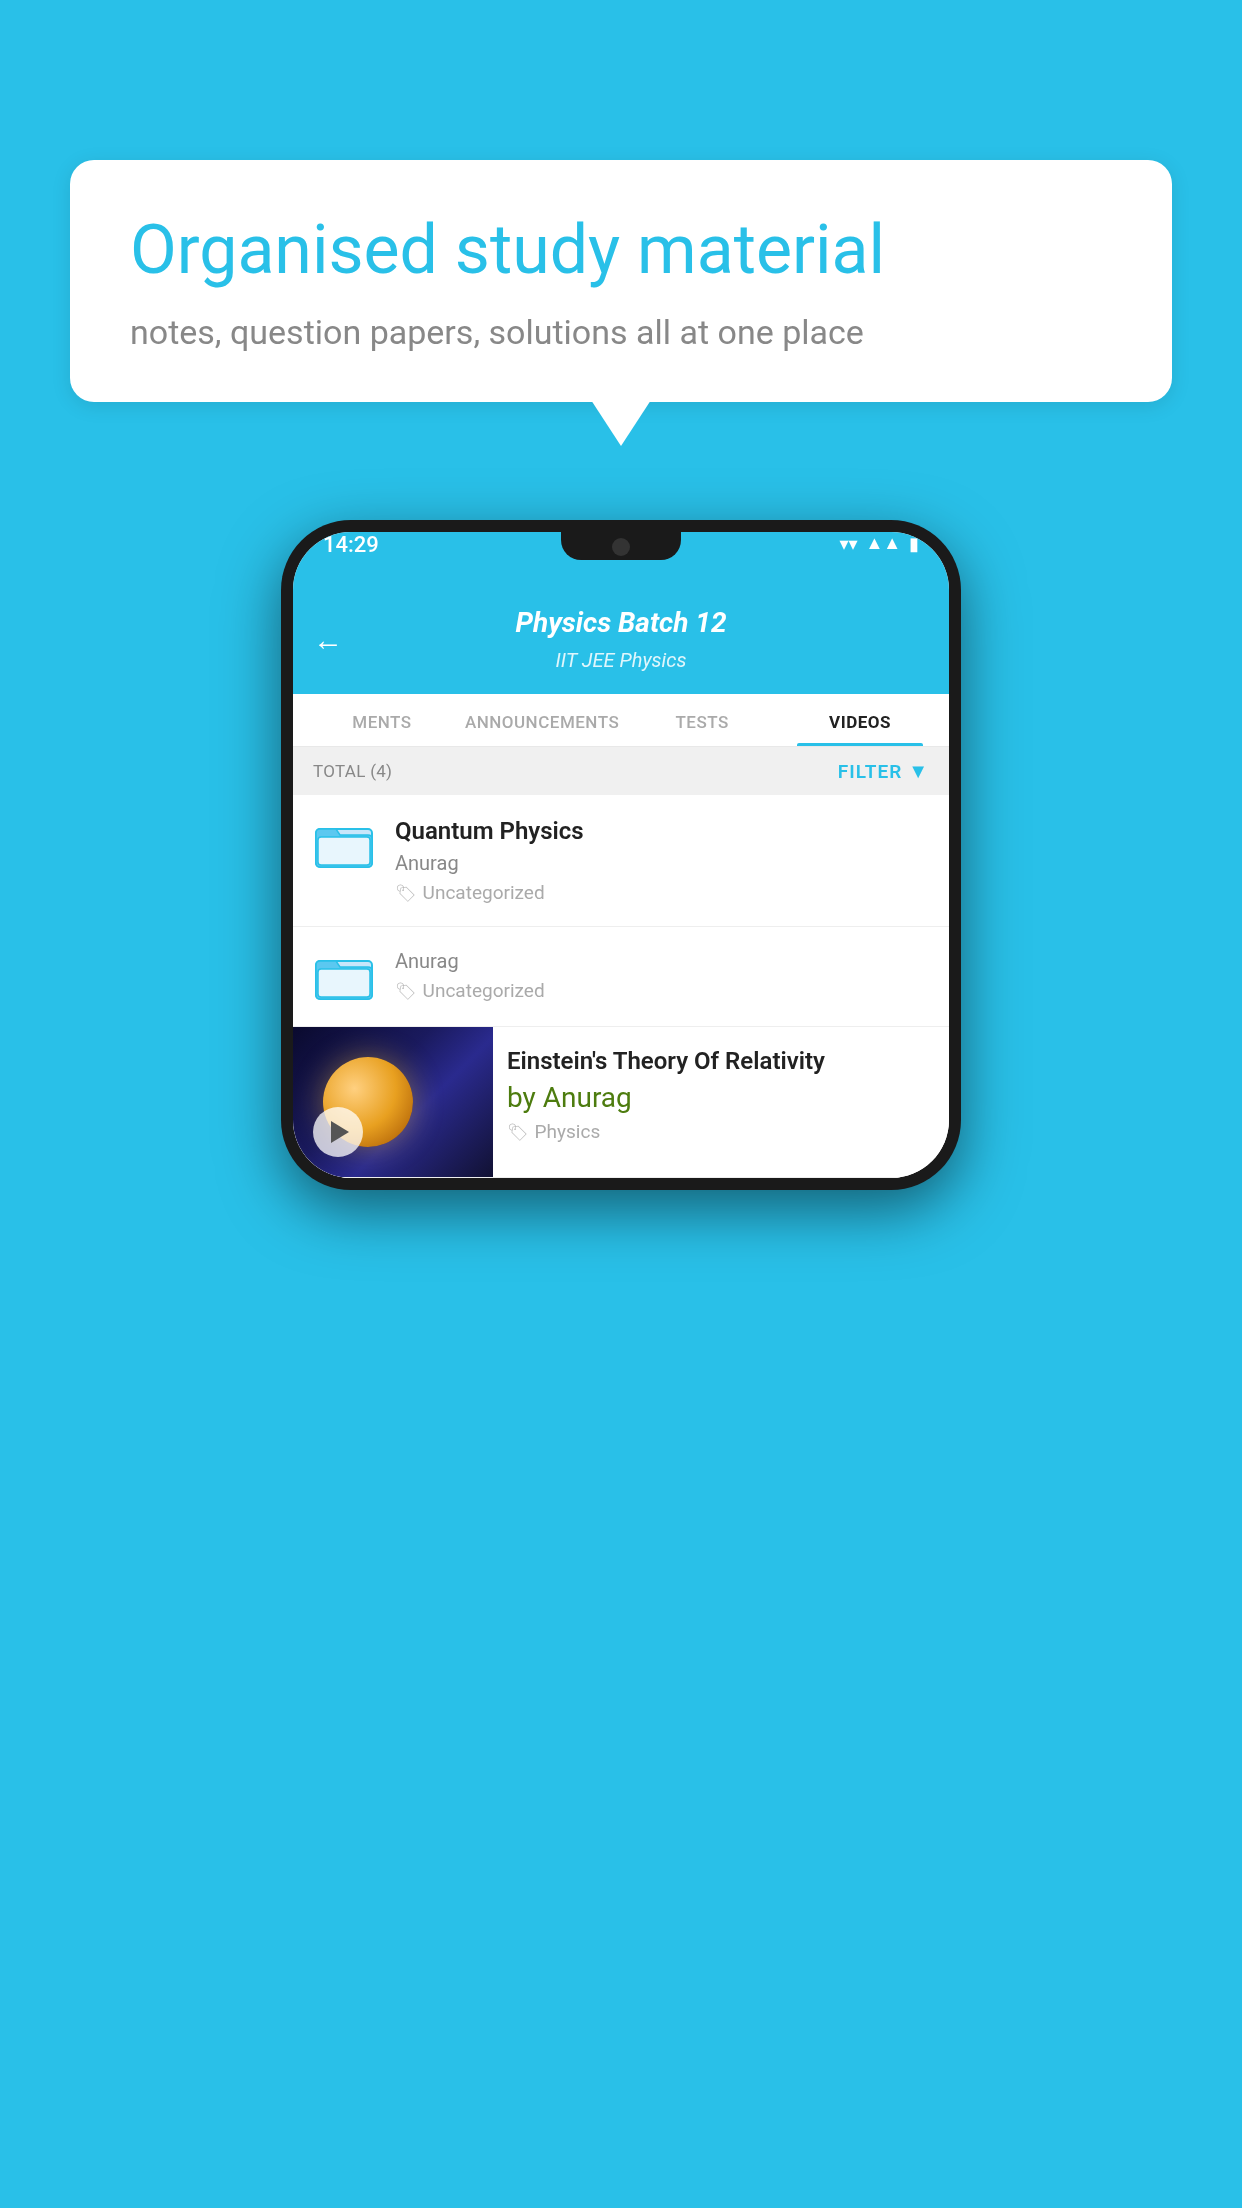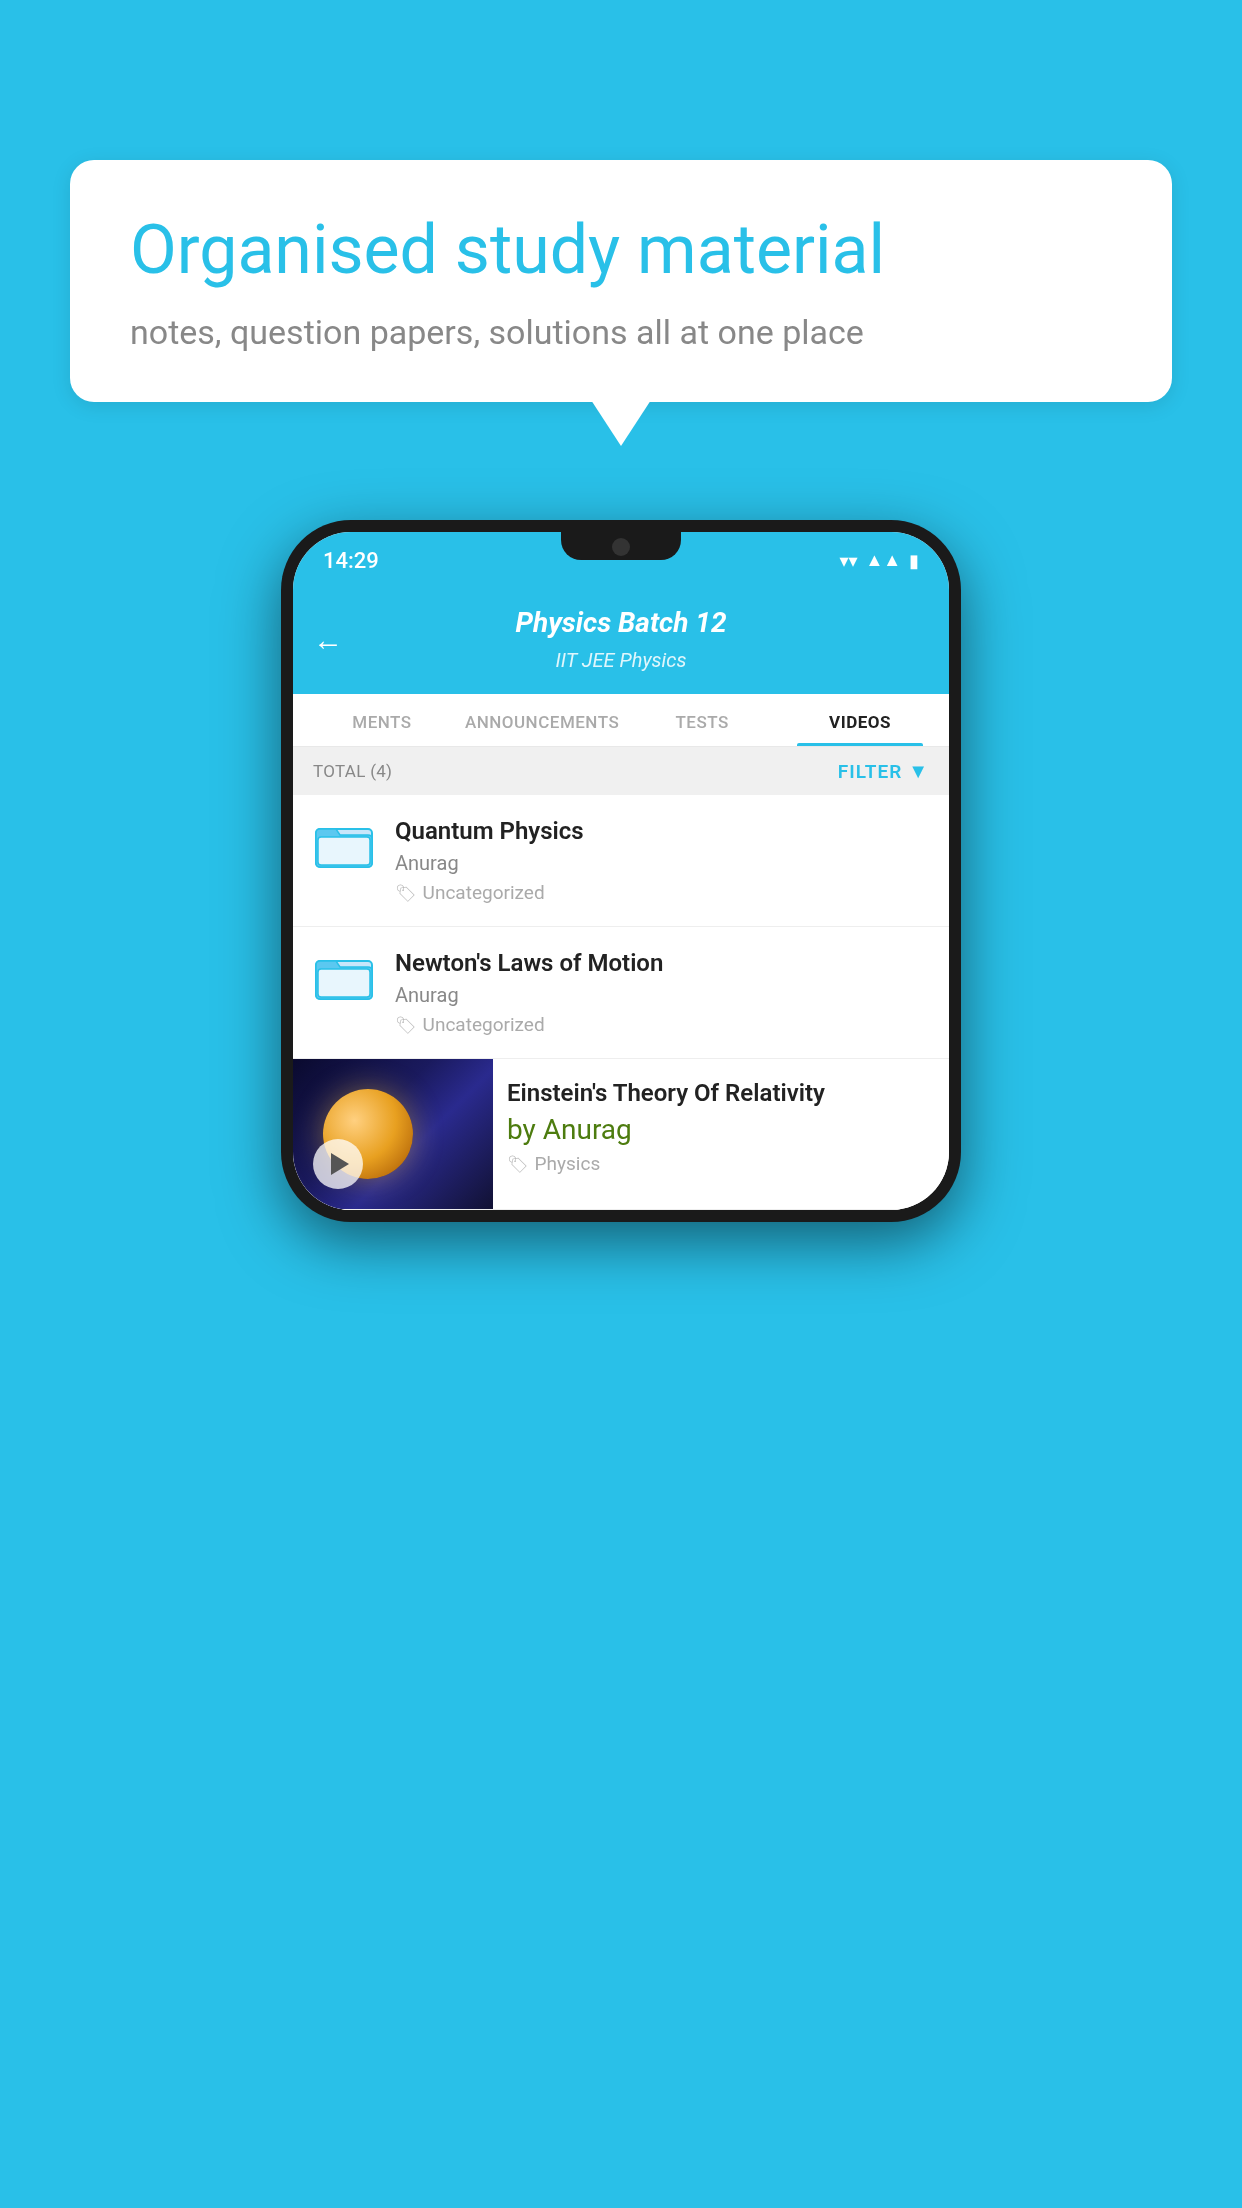--- a/index.html
+++ b/index.html
@@ -100,21 +100,21 @@
       border-radius: 58px;
       overflow: hidden;
       position: relative;
     }
 
     
     .status-bar {
       background: #29C0E8;
       height: 56px;
       display: flex;
-      align-items: center;
+      align-items: flex-start;
       justify-content: space-between;
       padding: 0 30px;
     }
 
     .status-time {
       color: white;
       font-size: 22px;
       font-weight: 500;
     }
 
@@ -469,21 +469,20 @@
 
         <div class="video-item">
           <div class="video-thumb-icon">
             <svg class="folder-icon-svg" viewBox="0 0 60 55" fill="none">
               <rect x="2" y="12" width="56" height="38" rx="4" fill="#c8e6fa" stroke="#29C0E8" stroke-width="2"></rect>
               <path d="M2 16 Q2 12 6 12 L22 12 L26 18 L54 18 Q58 18 58 22 L58 46 Q58 50 54 50 L6 50 Q2 50 2 46 Z" fill="#5bc8f0" stroke="#29C0E8" stroke-width="1.5"></path>
               <rect x="4" y="20" width="52" height="28" rx="3" fill="#e8f6fd" stroke="#29C0E8" stroke-width="1.5"></rect>
             </svg>
           </div>
           <div class="video-info">
-            <div class="video-title">Newton's Laws of Motion</div>
             <div class="video-author">Anurag</div>
             <div class="video-tag">
               <span class="tag-icon">🏷</span>
               <span>Uncategorized</span>
             </div>
           </div>
         </div>
 
         <div class="video-item-thumb">
           <div class="video-thumbnail">

